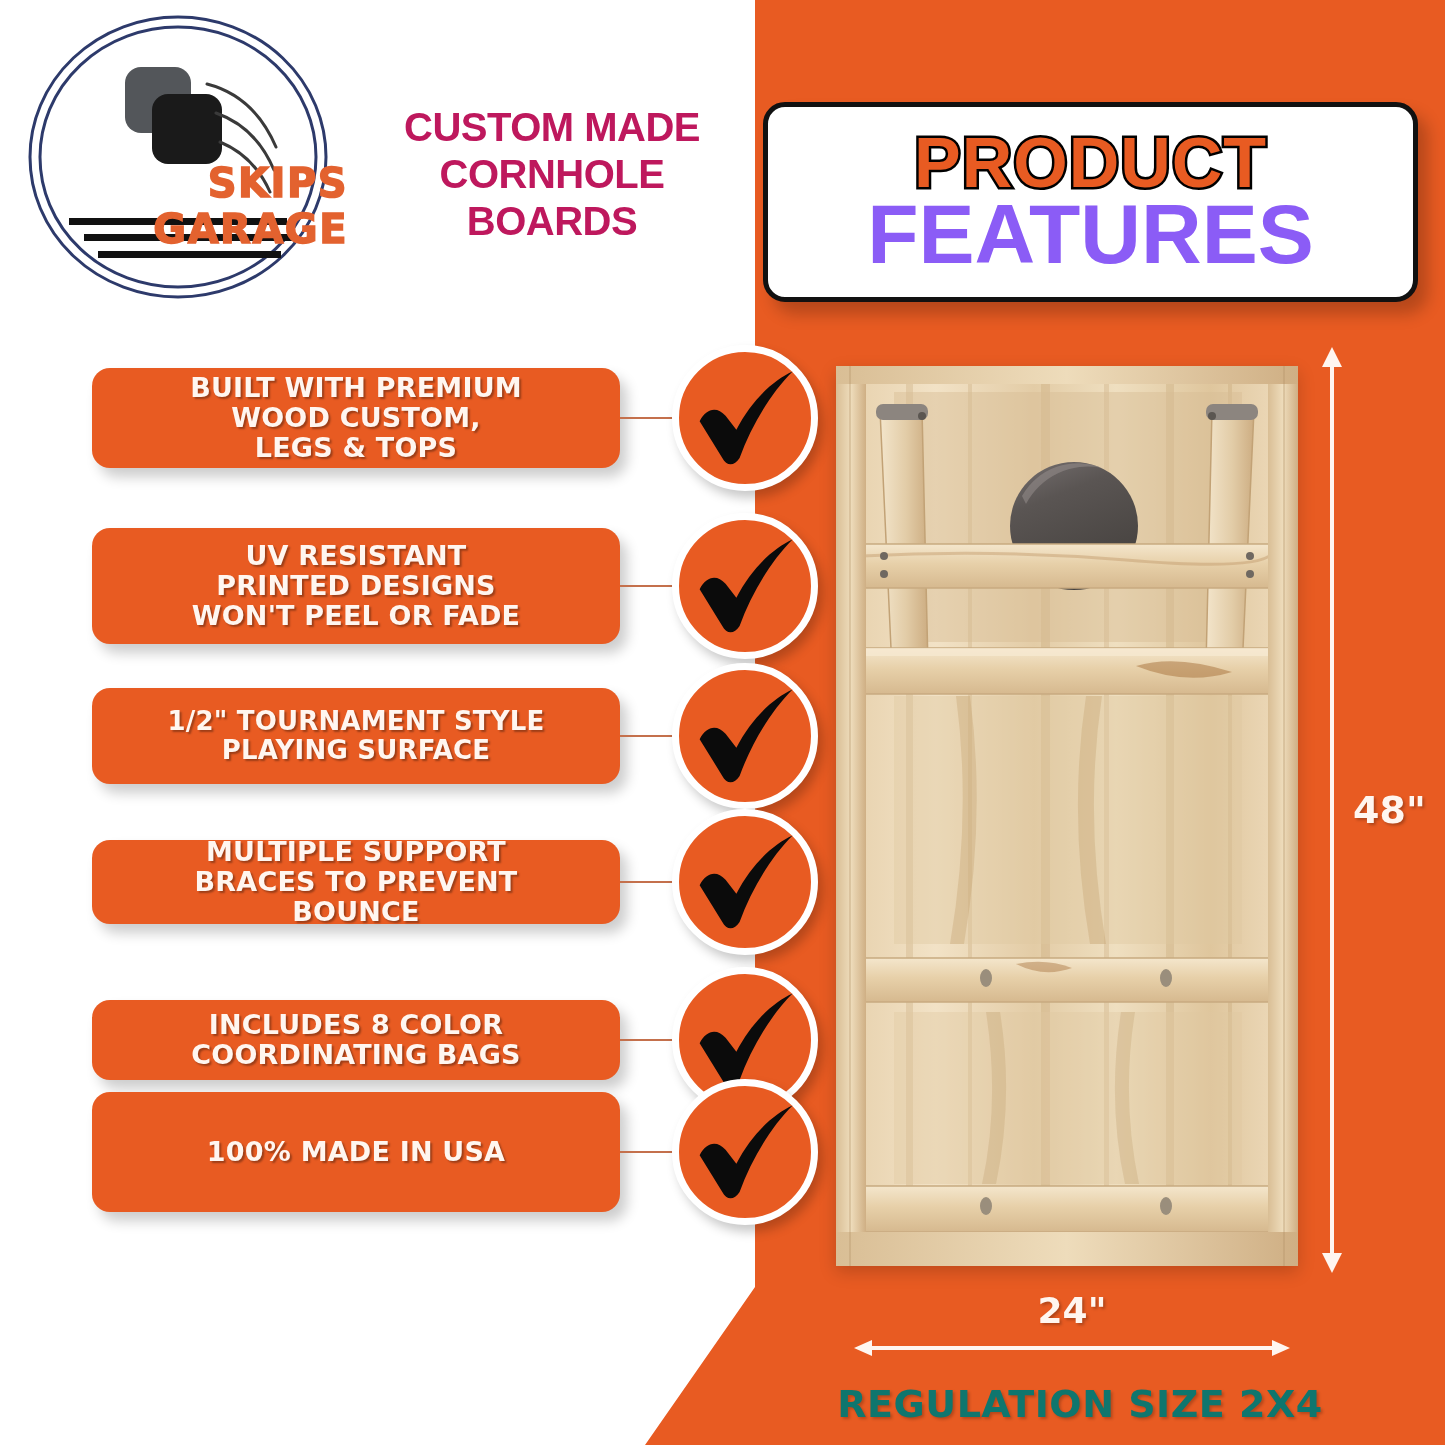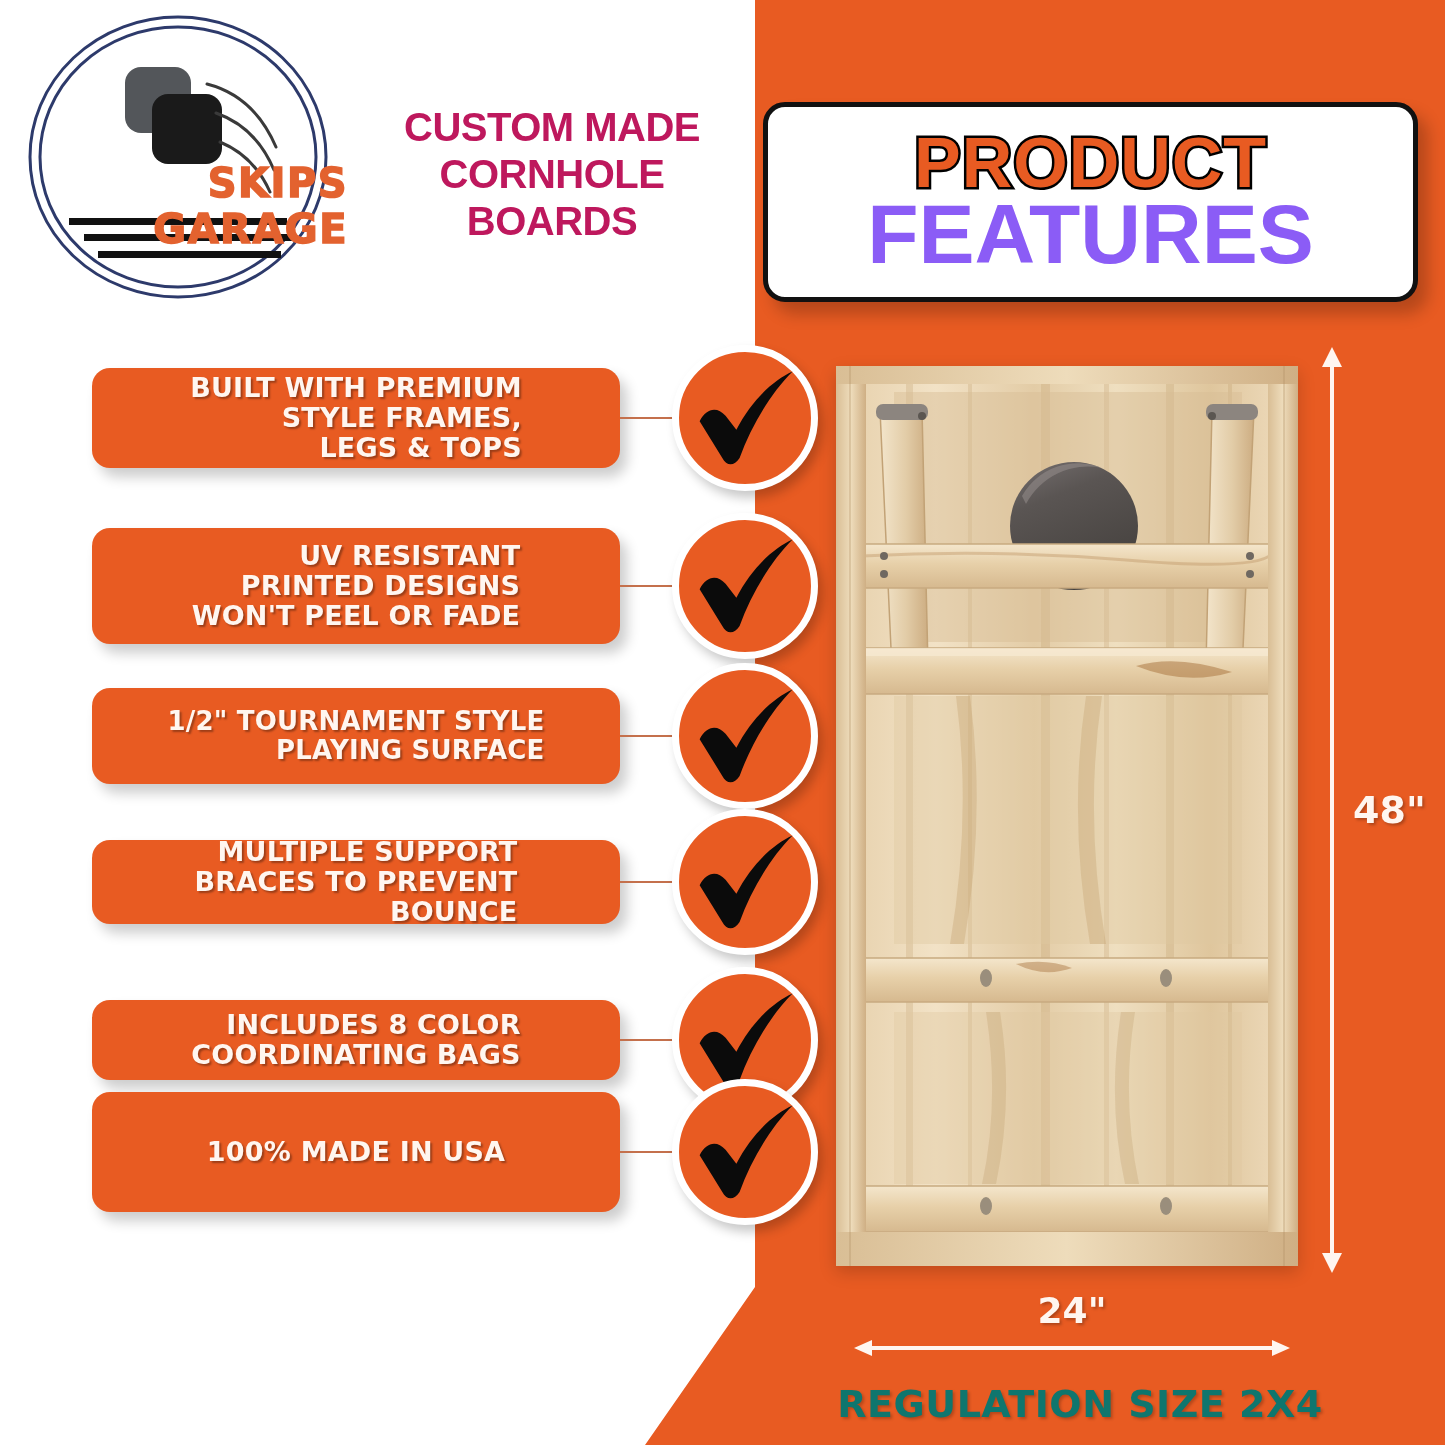--- a/index.html
+++ b/index.html
@@ -65,21 +65,21 @@
   
   .feature-row{ position:absolute; left:0; width:830px; height:140px; z-index:6; }
   .feature-pill{
     position:absolute; left:92px; top:0; width:528px; height:100%;
     background:#E85B22; border-radius:18px;
     display:flex; align-items:center; justify-content:center;
     padding:0 18px;
     box-shadow:7px 9px 13px rgba(0,0,0,0.20);
   }
   .feature-text{
-    color:#FFF6F0; text-align:right;
+    color:#FFF6F0; text-align:center;
     font-size:27px; font-weight:600; line-height:1.1;
     letter-spacing:0.2px;
     text-shadow:2px 2px 2px rgba(0,0,0,0.33);
     font-family:"DejaVu Sans", sans-serif;
   }
   .feature-text.sm{ font-size:26px; }
   .connector{
     position:absolute; left:620px; top:50%; width:80px; height:2px;
     background:#C4704C; transform:translateY(-1px);
   }
@@ -163,21 +163,21 @@
 <div id="features-badge">
   <div id="badge-product">PRODUCT</div>
   <div id="badge-features">FEATURES</div>
 </div>
 
 <div id="features-list">
     <div class="feature-row" style="top: 368px; height: 100px;">
       <div class="feature-pill">
         <div class="feature-text">
           <div>BUILT WITH PREMIUM</div>
-          <div>STYLE FRAMES,</div>
+          <div>WOOD CUSTOM,</div>
           <div>LEGS &amp; TOPS</div>
         </div>
       </div>
       <div class="connector"></div>
       <div class="check-circle">
         <svg viewBox="0 0 100 100" xmlns="http://www.w3.org/2000/svg">
           <path d="M8 52 C14 40 24 38 32 47 L42 60 C56 33 76 14 94 6 C74 26 56 56 45 86 C40 94 33 94 29 86 Z" fill="#0B0B0B"></path>
         </svg>
       </div>
     </div>

